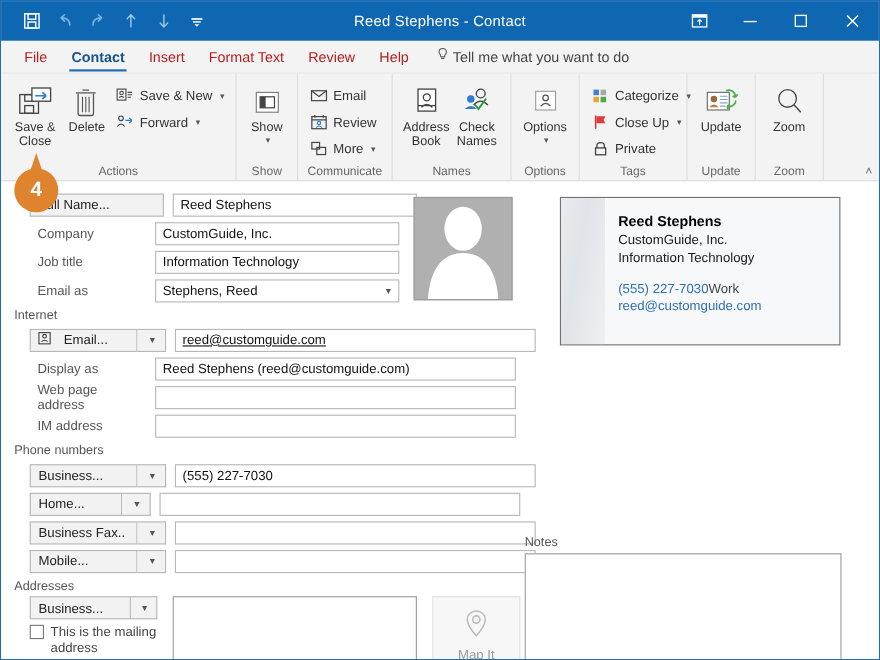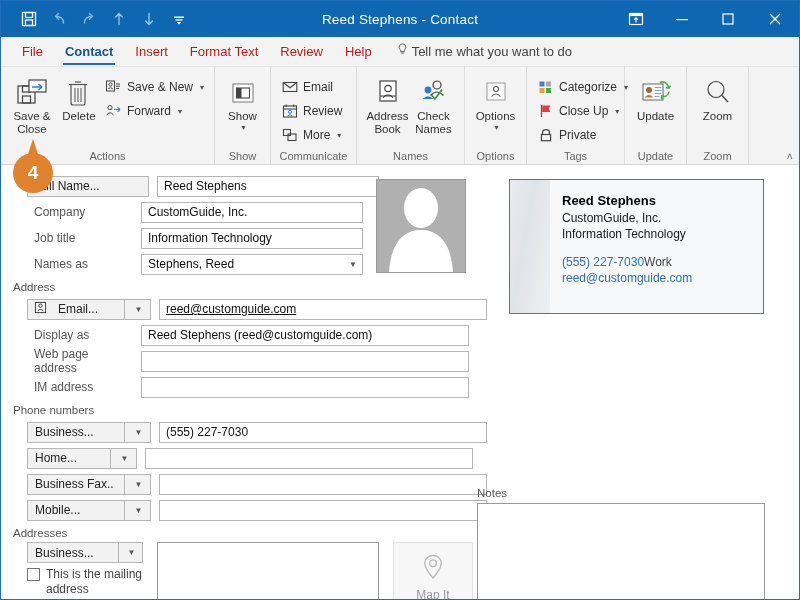--- a/index.html
+++ b/index.html
@@ -681,28 +681,28 @@
           <span>CustomGuide, Inc.</span>
         </div>
     </div>
     <div class="row">
       <div class="lbl">Job title</div>
       <div class="fld sm" style="margin-left:8px">
           <span>Information Technology</span>
         </div>
     </div>
     <div class="row">
-      <div class="lbl">Names as</div>
+      <div class="lbl">Email as</div>
       <div class="fld sm has-caret" style="margin-left:8px">
         <span>Stephens, Reed</span>
         <span class="caret">▼</span>
       </div>
     </div>
 
-    <div class="sec-label">Address</div>
+    <div class="sec-label">Internet</div>
     <div class="row">
       <div class="lblbtn icon-btn" style="width:98px">
         <span>
           <svg width="13" height="13" viewBox="0 0 14 14">
               <rect x="1.5" y="1.5" width="11" height="11" fill="none" stroke="#333" stroke-width="1"></rect>
               <circle cx="7" cy="5" r="1.8" fill="none" stroke="#333" stroke-width="1"></circle>
               <path d="M4 10.3 Q7 7.6 10 10.3" fill="none" stroke="#333" stroke-width="1"></path>
             </svg>
         </span>
         <span>Email...</span>

